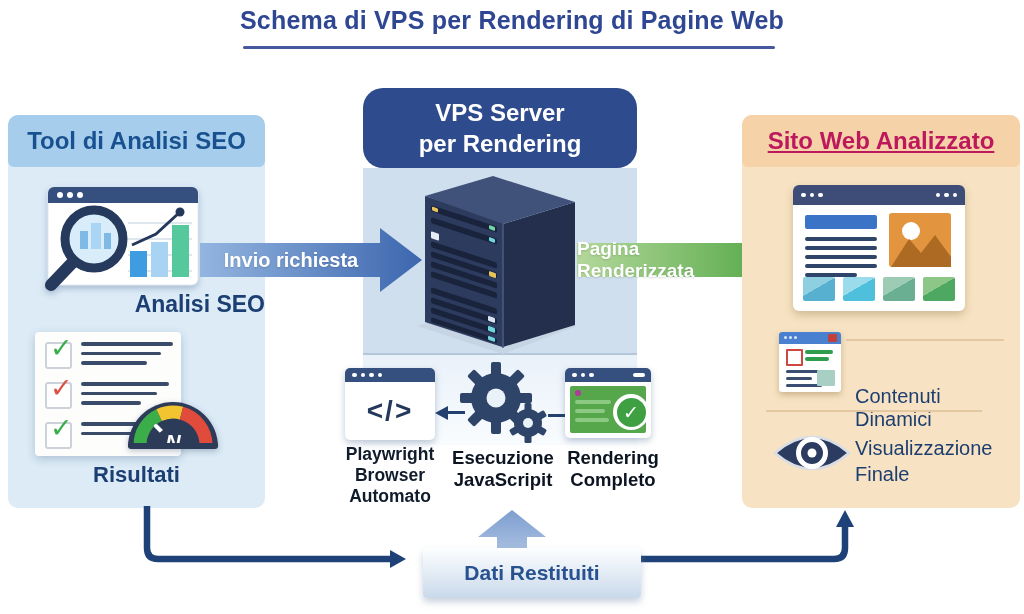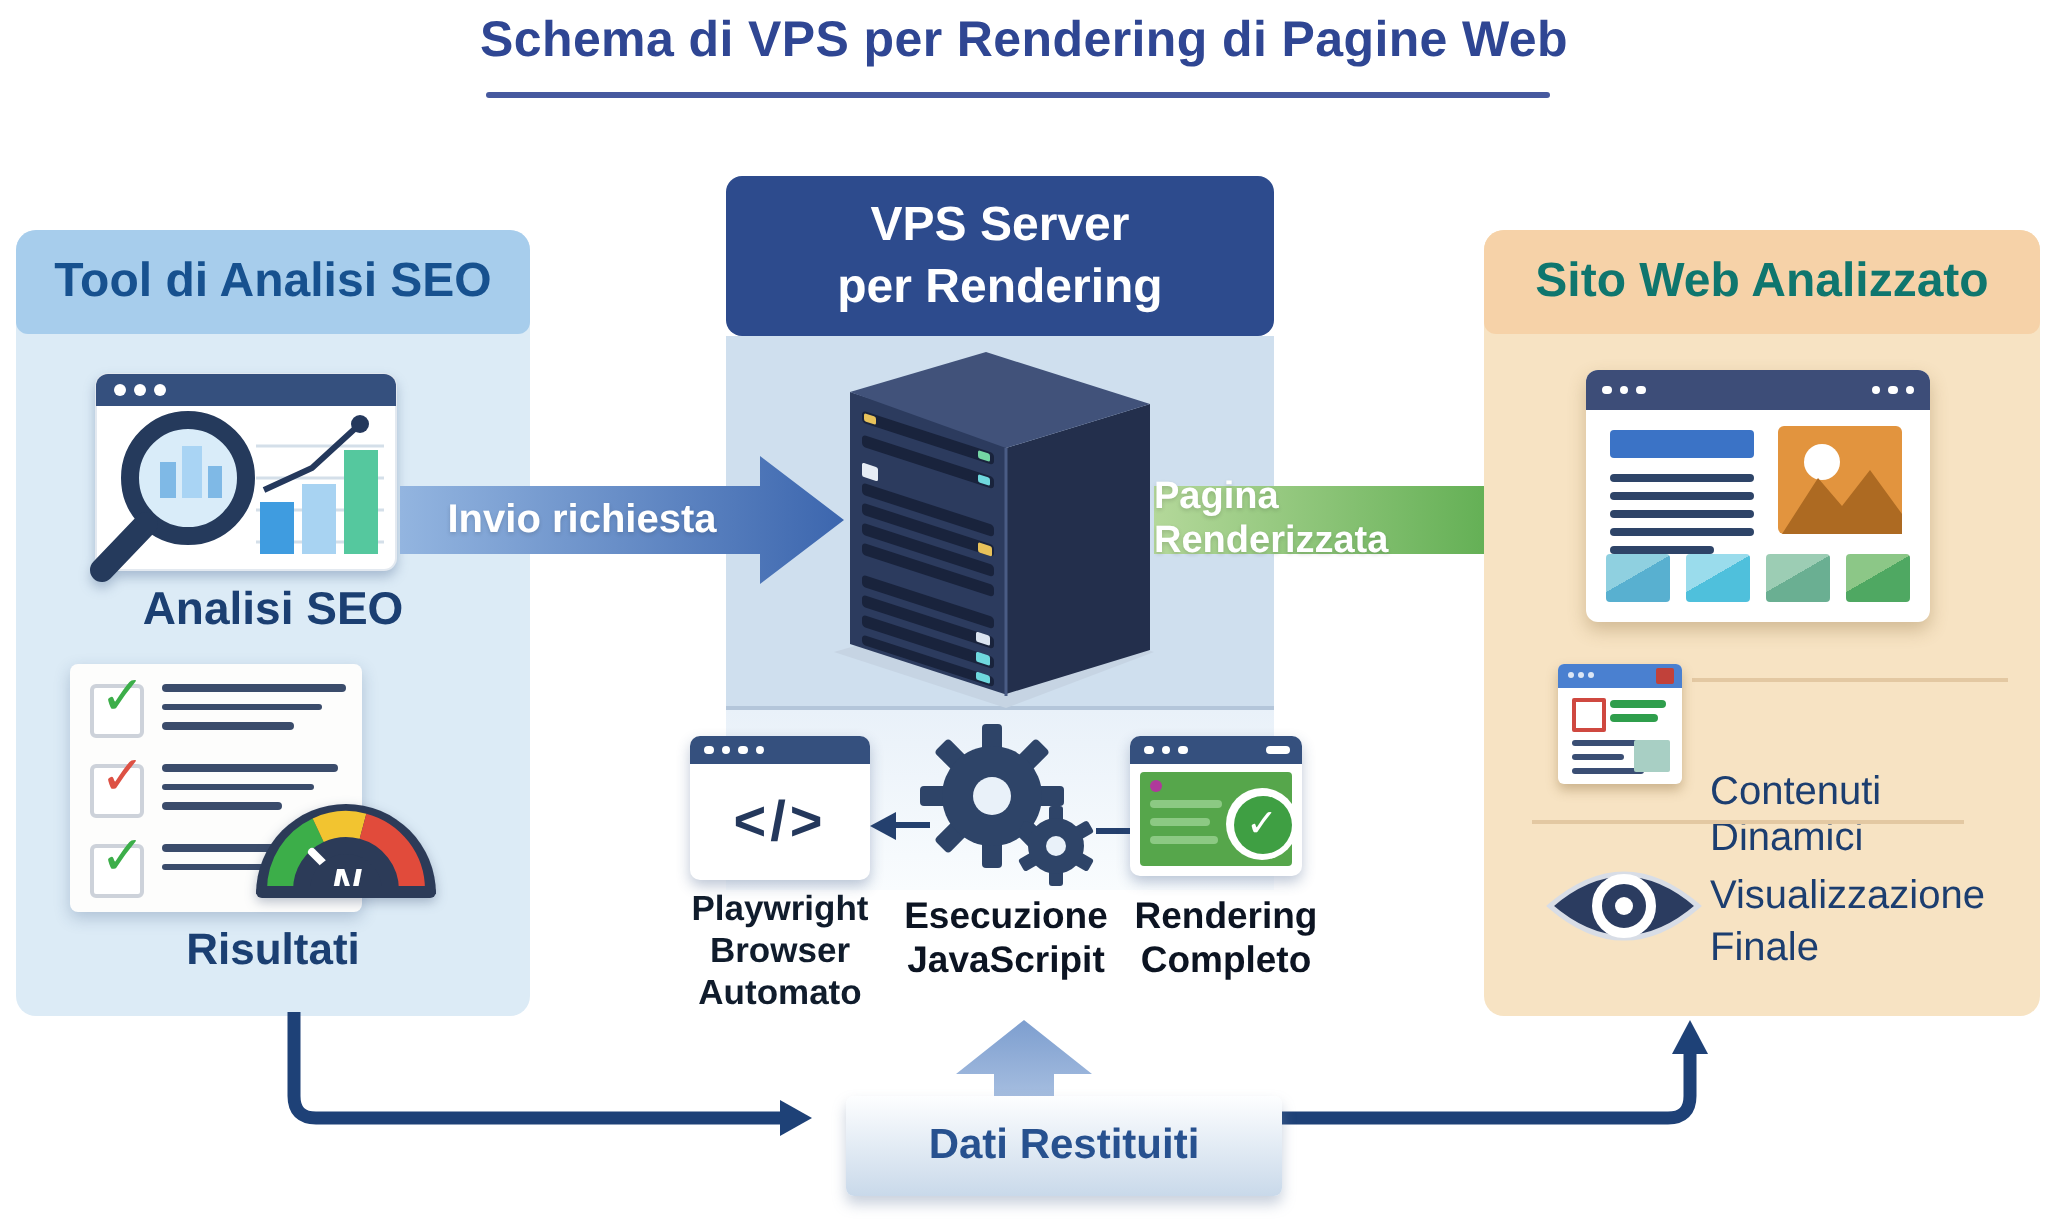--- a/index.html
+++ b/index.html
@@ -11,41 +11,41 @@
          font-size:25px;font-weight:bold;color:#2f4693;letter-spacing:.2px;}
   .title-underline{position:absolute;left:243px;top:46px;width:532px;height:3px;background:#46599f;border-radius:2px;}
 
   
   .panel{position:absolute;border-radius:10px;}
   .left-panel{left:8px;top:115px;width:257px;height:393px;background:#dcebf6;}
   .right-panel{left:742px;top:115px;width:278px;height:393px;background:#f7e3c3;}
   .panel-header{position:absolute;left:0;top:0;width:100%;height:52px;border-radius:10px 10px 6px 6px;
                 text-align:center;line-height:52px;font-size:24px;font-weight:bold;}
   .left-header{background:#a7cdec;color:#17518f;}
-  .right-header{background:#f6d2a8;color:#0f766e;}
+  .right-header{background:#f6d2a8;color:#be185d;text-decoration:underline;}
 
   .caption{position:absolute;left:0;width:100%;text-align:center;font-weight:bold;color:#1b3f72;}
-  .analisi{top:176px;font-size:23px;}
+  .analisi{top:176px;font-size:23px;text-align:right;}
   .risultati{top:347px;font-size:22px;}
 
   .seo-illustration{position:absolute;left:26px;top:66px;filter:drop-shadow(0 3px 3px rgba(30,60,110,.28));}
 
   
   .checklist-card{position:absolute;left:27px;top:217px;width:146px;height:124px;background:#fdfdfc;
                   border-radius:4px;box-shadow:0 3px 8px rgba(40,70,120,.25);}
   .check-row{position:absolute;left:10px;height:28px;}
   .checkbox{position:absolute;left:0;top:2px;width:23px;height:23px;background:#fff;border:2px solid #cdd2da;border-radius:3px;}
   .check-glyph{position:absolute;left:3px;top:-9px;font-size:27px;font-weight:bold;line-height:1;}
   .check-green{color:#3cae49;} .check-red{color:#dd5144;}
   .row-lines{position:absolute;left:36px;top:2px;}
   .tl{height:3.5px;background:#3b4c6b;border-radius:2px;margin-bottom:6px;}
   .gauge{position:absolute;left:118px;top:276px;filter:drop-shadow(0 2px 3px rgba(30,50,90,.3));}
 
   
-  .center-header{position:absolute;left:363px;top:88px;width:274px;height:80px;background:#2d4b8d;border-radius:8px;
+  .center-header{position:absolute;left:363px;top:88px;width:274px;height:80px;background:#2d4b8d;border-radius:20px;
                  color:#fff;text-align:center;font-size:24px;font-weight:bold;line-height:31px;padding-top:0;
                  display:flex;flex-direction:column;justify-content:center;}
   .center-body{position:absolute;left:363px;top:168px;width:274px;height:185px;background:#cfdfee;border-bottom:2px solid #b4c6da;}
   .center-lower{position:absolute;left:363px;top:355px;width:274px;height:90px;background:linear-gradient(#e9f1f9,#f9fcfe);}
   .server{position:absolute;left:415px;top:168px;}
 
   
   .arrow-banner{position:absolute;height:64px;}
   .arrow-banner svg{position:absolute;left:0;top:0;}
   .arrow-label{position:absolute;top:0;height:64px;display:flex;align-items:center;justify-content:center;

